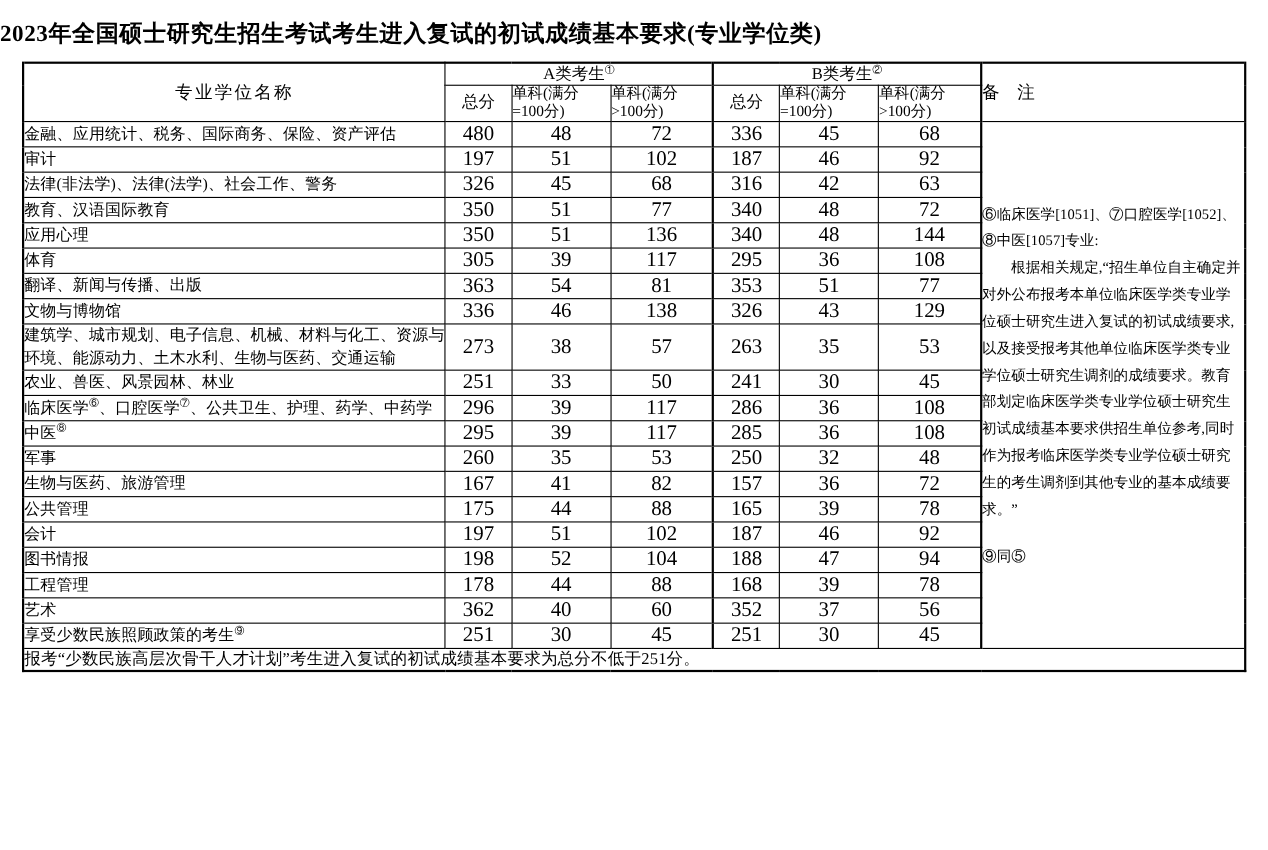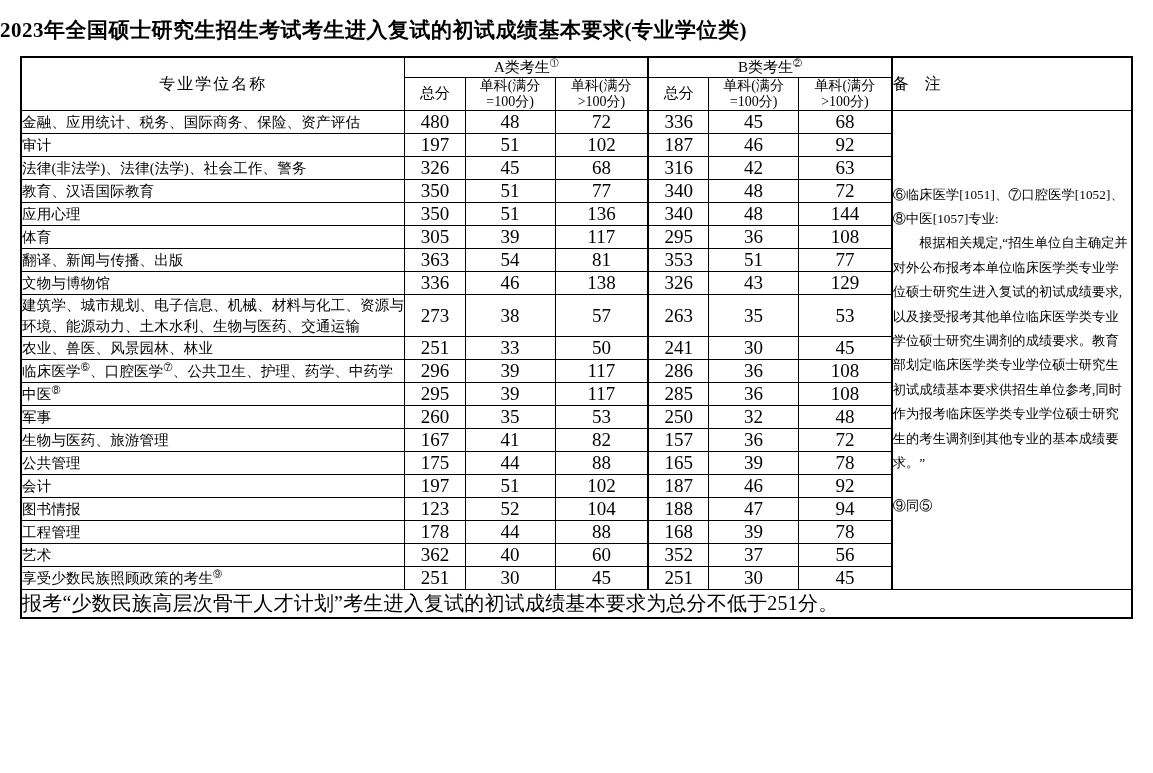--- a/index.html
+++ b/index.html
@@ -52,21 +52,21 @@
     padding: 3px 2px;
   }
   .hdr-group {
     font-size: 15px;
     text-align: center;
     padding: 6px 2px;
   }
   .hdr-sub {
     font-size: 14px;
     line-height: 1.15;
-    text-align: center;
+    text-align: left;
     padding: 3px 1px;
   }
   .hdr-name {
     font-size: 16px;
     text-align: center;
     letter-spacing: 2px;
   }
   .hdr-note {
     font-size: 16px;
     text-align: left;
@@ -90,21 +90,21 @@
     line-height: 1.85;
     text-align: left;
     vertical-align: top;
     padding: 8px 6px 4px 7px;
     letter-spacing: 0.1px;
   }
   .notes p { margin: 0; }
   .notes p.indent { text-indent: 2em; }
   .notes p.gap { margin-top: 18px; }
   .footer-cell {
-    font-size: 20px;
+    font-size: 15px;
     text-align: left;
     padding: 10px 6px 10px 10px;
     letter-spacing: 0.2px;
   }
   sup {
     font-size: 9px;
     vertical-align: super;
     line-height: 0;
   }
   .thick-l { border-left: 2px solid #000 !important; }
@@ -307,21 +307,21 @@
           <td class="cat thick-l">会计</td>
           <td class="num ">197</td>
           <td class="num ">51</td>
           <td class="num ">102</td>
           <td class="num thick-l">187</td>
           <td class="num ">46</td>
           <td class="num ">92</td>
         </tr>
         <tr>
           <td class="cat thick-l">图书情报</td>
-          <td class="num ">123</td>
+          <td class="num ">198</td>
           <td class="num ">52</td>
           <td class="num ">104</td>
           <td class="num thick-l">188</td>
           <td class="num ">47</td>
           <td class="num ">94</td>
         </tr>
         <tr>
           <td class="cat thick-l">工程管理</td>
           <td class="num ">178</td>
           <td class="num ">44</td>

